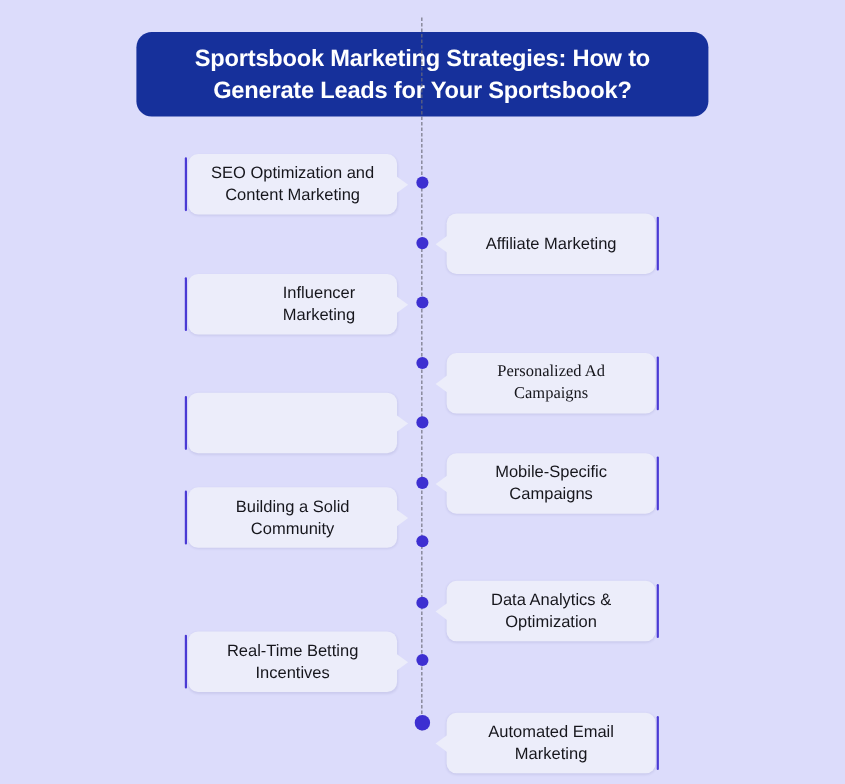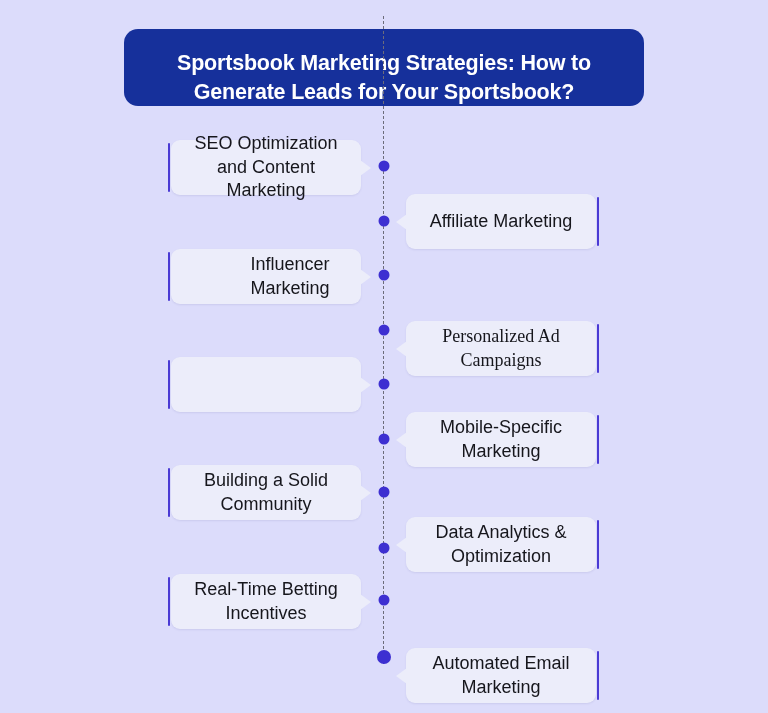--- a/index.html
+++ b/index.html
@@ -23,21 +23,21 @@
   
   .header-banner {
     position: absolute;
     left: 124px;
     top: 29px;
     width: 520px;
     height: 77px;
     background: #16309b;
     border-radius: 14px;
     display: flex;
-    align-items: flex-end;
+    align-items: center;
     justify-content: center;
     box-sizing: border-box;
     padding: 0 22px;
   }
   .header-title {
     color: #ffffff;
     font-size: 21.5px;
     font-weight: bold;
     line-height: 1.32;
     text-align: center;
@@ -74,21 +74,21 @@
     height: 55px;
     background: #ecedfa;
     border-radius: 9px;
     box-sizing: border-box;
     display: flex;
     align-items: center;
     box-shadow: 0 1px 2px rgba(60, 55, 130, 0.10);
   }
   .card-label {
     color: #16161c;
-    font-size: 18px;
+    font-size: 15px;
     line-height: 1.33;
     width: 100%;
     text-align: center;
     padding: 0 12px;
     box-sizing: border-box;
   }
 
   
   .card-accent {
     position: absolute;
@@ -171,31 +171,31 @@
         <span class="card-tail"></span>
       </div>
       <div class="timeline-node" style="top: 330px;"></div>
       <div class="card left" style="top: 357px;">
         <span class="card-accent"></span>
         <span class="card-tail"></span>
       </div>
       <div class="timeline-node" style="top: 384px;"></div>
       <div class="card right" style="top: 412px;">
         <span class="card-accent"></span>
-        <span class="card-label">Mobile-Specific Marketing</span>
+        <span class="card-label">Mobile-Specific Campaigns</span>
         <span class="card-tail"></span>
       </div>
       <div class="timeline-node" style="top: 439px;"></div>
-      <div class="card left" style="top: 465px;">
+      <div class="card left" style="top: 443px;">
         <span class="card-accent"></span>
         <span class="card-label">Building a Solid Community</span>
         <span class="card-tail"></span>
       </div>
       <div class="timeline-node" style="top: 492px;"></div>
-      <div class="card right" style="top: 517px; justify-content: flex-end;">
+      <div class="card right" style="top: 528px; justify-content: flex-end;">
         <span class="card-accent"></span>
         <span class="card-label">Data Analytics &amp; Optimization</span>
         <span class="card-tail"></span>
       </div>
       <div class="timeline-node" style="top: 548px;"></div>
       <div class="card left" style="top: 574px;">
         <span class="card-accent"></span>
         <span class="card-label">Real-Time Betting Incentives</span>
         <span class="card-tail"></span>
       </div>

